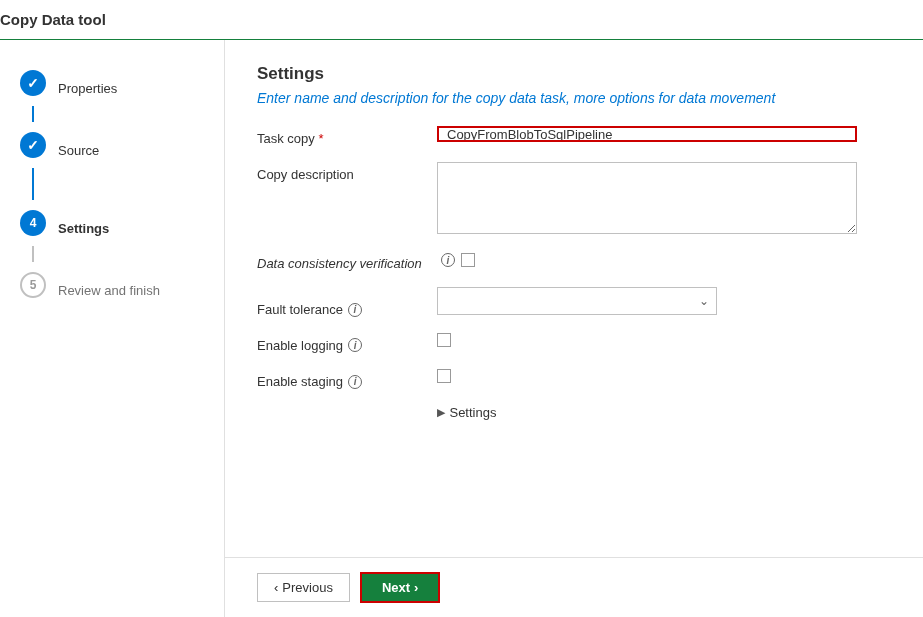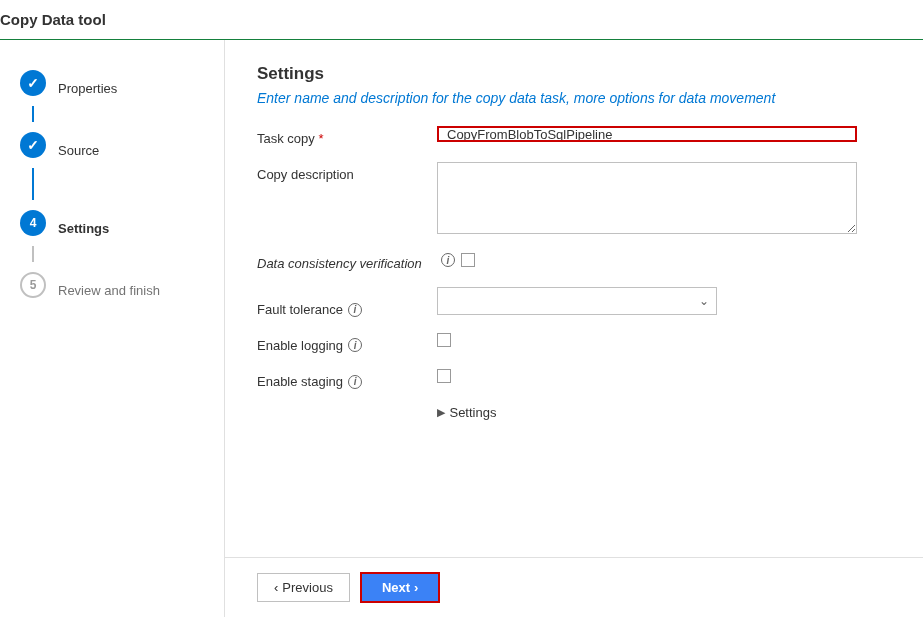--- a/index.html
+++ b/index.html
@@ -232,21 +232,21 @@
       font-size: 13px;
       cursor: pointer;
       display: flex;
       align-items: center;
       gap: 4px;
       color: #333;
     }
     .btn-next {
       padding: 6px 20px;
       border: 2px solid #c00;
-      background: #3b82f6;
+      background: #15803d;
       color: #fff;
       font-size: 13px;
       font-weight: 600;
       cursor: pointer;
       display: flex;
       align-items: center;
       gap: 4px;
     }
 
     

